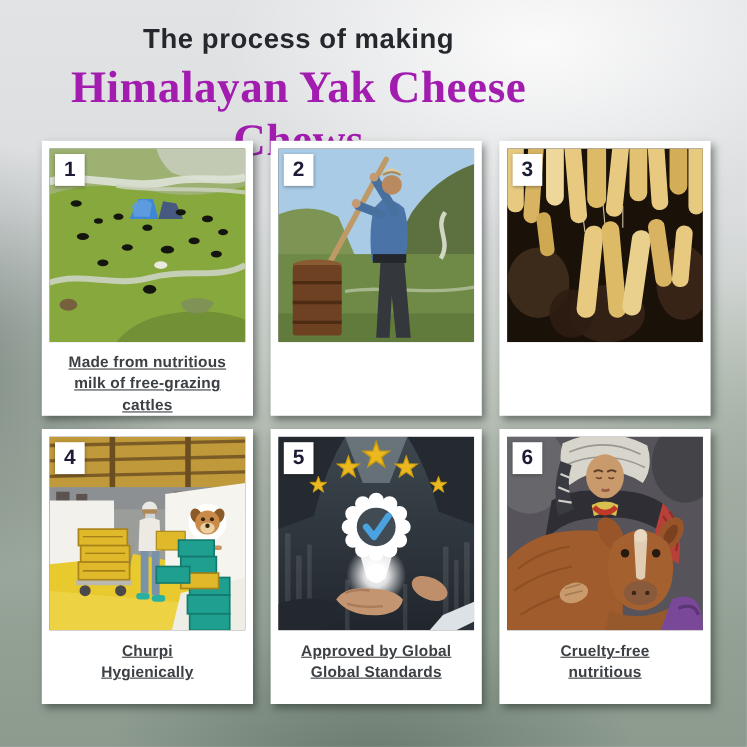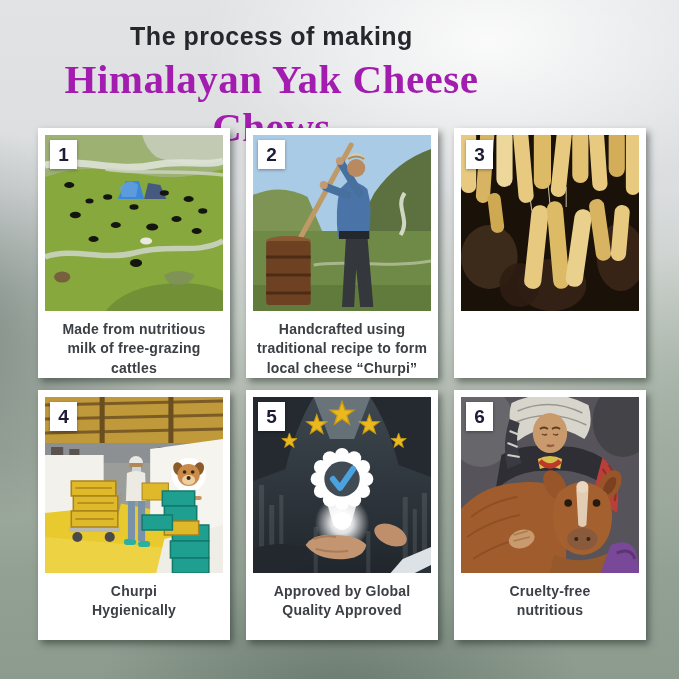--- a/index.html
+++ b/index.html
@@ -34,21 +34,21 @@
   .imgwrap { width:178px; height:176px; position:relative; overflow:hidden; background:#777; }
   .imgwrap svg { display:block; width:100%; height:100%; }
   .badge {
     position:absolute; top:5px; left:5px; width:27px; height:29px; background:#ffffff;
     display:flex; align-items:center; justify-content:center;
     font-size:19px; font-weight:700; color:#1d1b35;
     box-shadow:0 1px 3px rgba(0,0,0,.35);
   }
   .caption {
     margin:9px 0 0; text-align:center; font-size:14px; line-height:1.38;
-    font-weight:700; color:#3c4044; white-space:pre-line; letter-spacing:.2px;
+    font-weight:700; color:#3c4044; white-space:pre-line; letter-spacing:.2px;text-decoration:underline;
   }
 </style>
 </head>
 <body>
 
 <header class="header">
   <h2 class="title">The process of making</h2>
   <h1 class="subtitle">Himalayan Yak Cheese Chews</h1>
 </header>
 
@@ -122,23 +122,20 @@
         <circle cx="70" cy="50" r="4" fill="#c59a72"></circle>
         <circle cx="86" cy="26" r="4" fill="#c59a72"></circle>
         <circle cx="102" cy="33" r="9" fill="#b98a60"></circle>
         <path d="M92,31 A10,10 0 0 1 112,31 L110,22 Q102,14 94,22 Z" fill="#d9cba6"></path>
         <path d="M94,24 Q102,19 110,24" stroke="#a88a5c" stroke-width="2" fill="none"></path>
       </svg>
       <div class="badge">
         <span>2</span>
       </div>
     </div>
-    <p class="caption">Handcrafted using
-traditional recipe to form
-local cheese “Churpi”</p>
   </article>
 
   <article class="card">
     <div class="imgwrap" aria-label="churpi-cheese-sticks-hanging-to-sun-and-smoke-dry">
       <svg viewBox="0 0 176 176" preserveAspectRatio="none">
         <rect width="176" height="176" fill="#1a1109"></rect>
         <ellipse cx="28" cy="122" rx="28" ry="32" fill="#43301f" opacity=".85"></ellipse>
         <ellipse cx="90" cy="150" rx="34" ry="26" fill="#382417" opacity=".85"></ellipse>
         <ellipse cx="158" cy="122" rx="24" ry="34" fill="#40291a" opacity=".8"></ellipse>
         <ellipse cx="58" cy="150" rx="20" ry="22" fill="#2e1d12" opacity=".9"></ellipse>
@@ -310,21 +307,21 @@
         <ellipse cx="136" cy="138" rx="17" ry="10" fill="#bf8f6c" transform="rotate(24 136 138)"></ellipse>
         <path d="M148,162 L176,150 V176 H136 Z" fill="#dde2e6"></path>
         <path d="M160,176 L176,168 V176 Z" fill="#2a3138"></path>
         <path d="M0,152 Q28,142 54,152 L42,176 H0 Z" fill="#23282e"></path>
       </svg>
       <div class="badge">
         <span>5</span>
       </div>
     </div>
     <p class="caption">Approved by Global
-Quality Approved</p>
+Global Standards</p>
   </article>
 
   <article class="card">
     <div class="imgwrap" aria-label="woman-embracing-brown-calf">
       <svg viewBox="0 0 176 176" preserveAspectRatio="none">
         <rect width="176" height="176" fill="#56545a"></rect>
         <ellipse cx="20" cy="30" rx="34" ry="40" fill="#6f6d72" opacity=".7"></ellipse>
         <ellipse cx="160" cy="24" rx="30" ry="36" fill="#403f44" opacity=".8"></ellipse>
         <path d="M40,58 Q62,46 88,50 Q118,46 142,62 L150,94 Q120,70 88,74 Q54,72 34,94 Z" fill="#2e2e34"></path>
         <path d="M140,60 Q160,82 154,116 L130,98 Z" fill="#b84038"></path>

